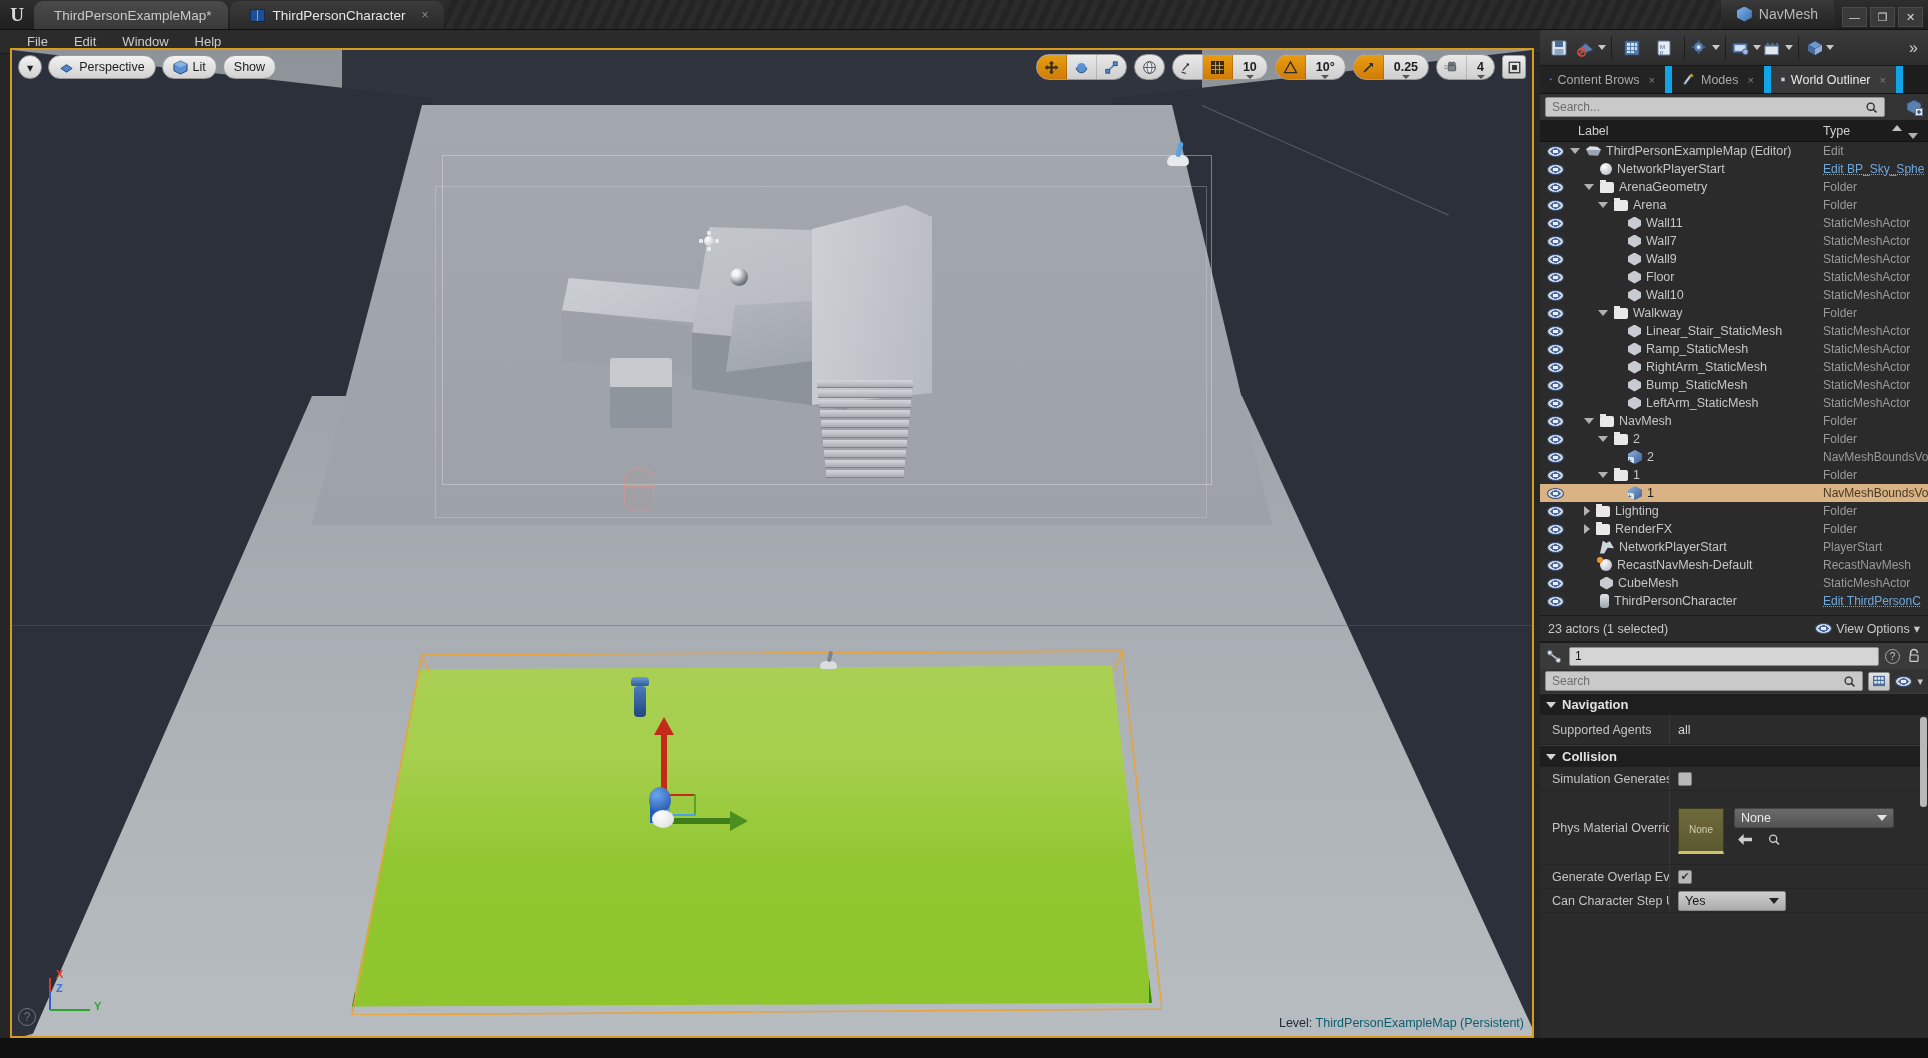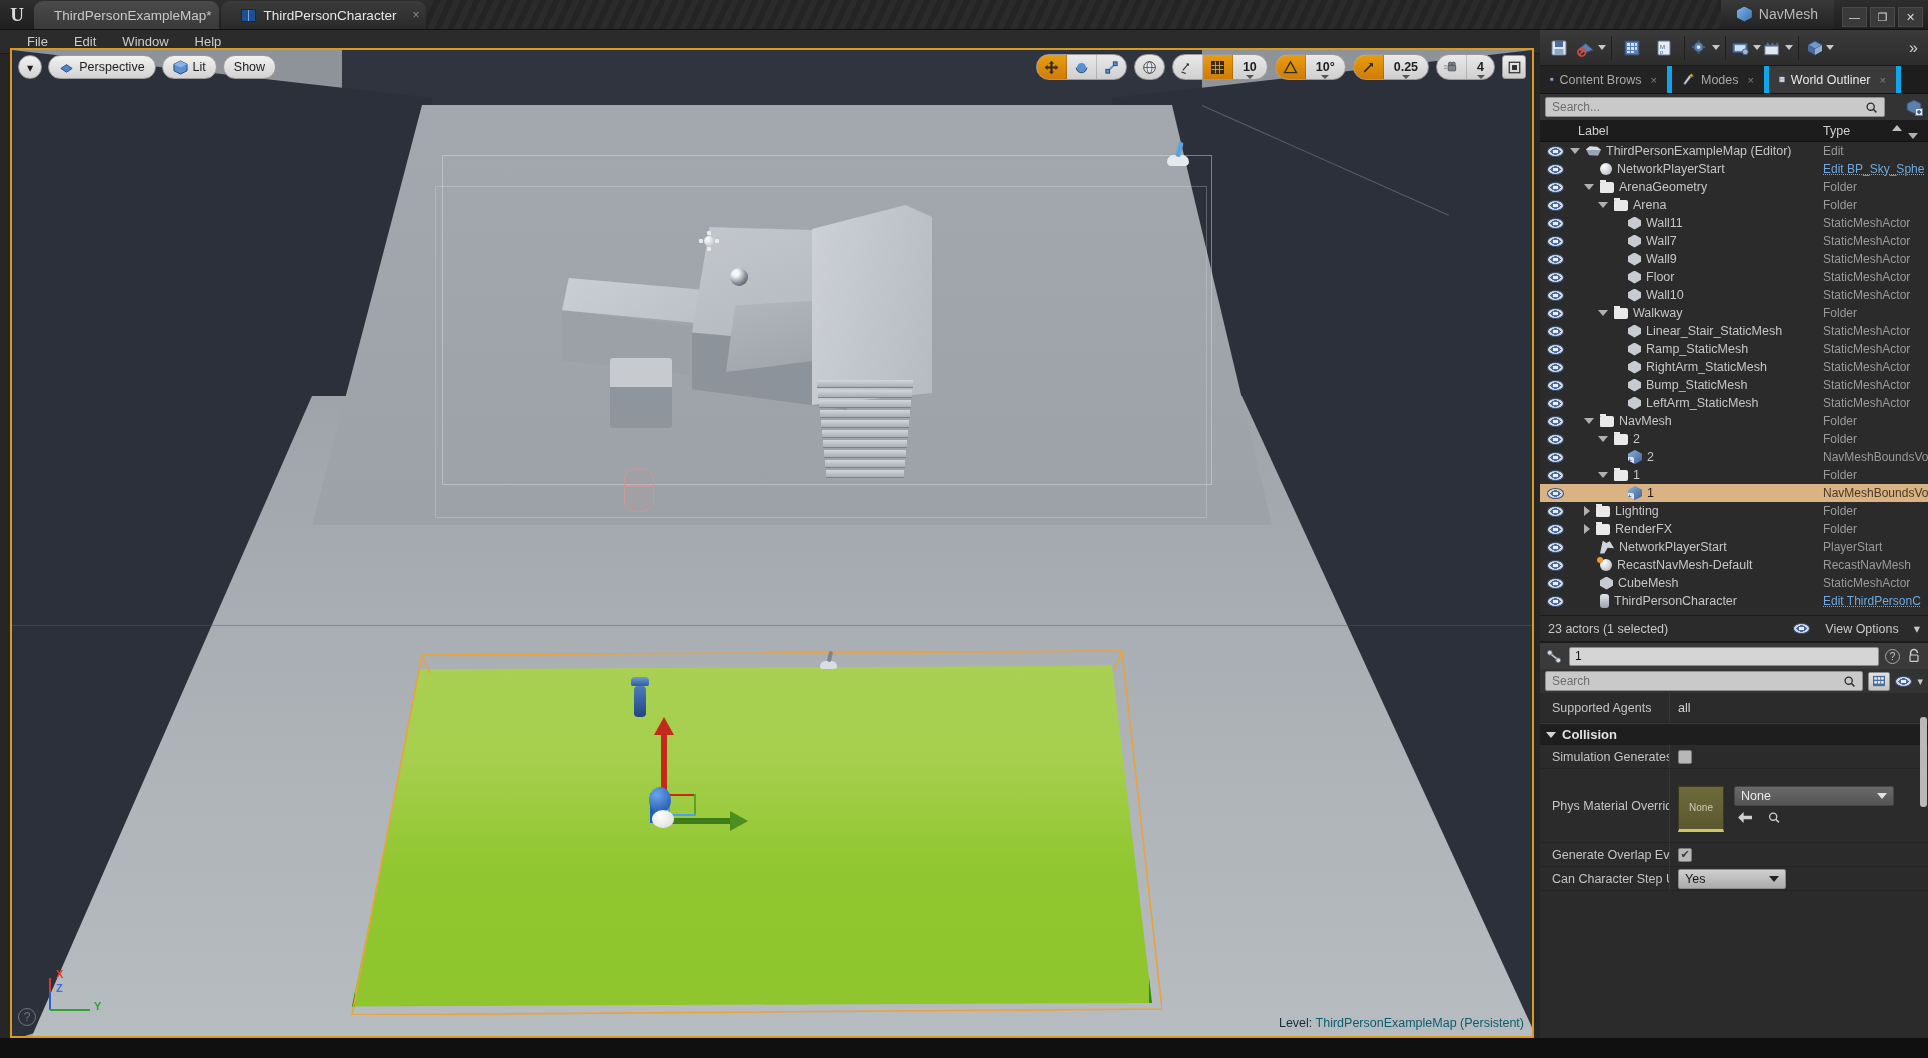--- a/index.html
+++ b/index.html
@@ -17,21 +17,21 @@
     position: absolute; left: 0; top: 0; width: 1928px; height: 30px;
     background: linear-gradient(180deg,#2e2e2e,#1f1f1f);
     border-bottom: 1px solid #101010;
     display: flex; align-items: flex-end;
   }
   .ue-logo {
     width: 34px; height: 28px; display: flex; align-items: center; justify-content: center;
     color: #d8d8d8; font-family: "Liberation Serif", serif; font-size: 19px; font-weight: bold;
   }
   .tab-major {
-    height: 28px; min-width: 120px; padding: 0 7px 0 20px;
+    height: 28px; min-width: 120px; padding: 0 16px 0 20px;
     display: flex; align-items: center; gap: 8px;
     font-size: 13.5px; color: #c8c8c8;
     border-top-left-radius: 9px; border-top-right-radius: 9px;
     background: linear-gradient(180deg,#4a4a4a,#3a3a3a);
     margin-right: 2px; position: relative;
   }
   .tab-major.active { background: linear-gradient(180deg,#3b3b3b,#2a2a2a); color:#e6e6e6; }
   .tab-close { color:#8a8a8a; font-size: 12px; margin-left: 8px; }
   .tab-icon-book {
     width: 15px; height: 13px; border-radius: 1px;
@@ -240,21 +240,21 @@
   }
   .mt-btn { width:30px; height:30px; display:flex; align-items:center; justify-content:center;
             border-radius:3px; position:relative; }
   .mt-sep { width:1px; height:24px; background:#1e1e1e; margin: 0 3px; }
   .mt-caret { width:0;height:0;border-left:4px solid transparent;border-right:4px solid transparent;
             border-top:5px solid #c9c9c9; margin-left:1px; }
   .mt-more { margin-left:auto; color:#cfcfcf; font-size:16px; padding-right:6px; }
 
   .tabrow { height: 28px; display:flex; background:#1d1d1d; border-bottom:1px solid #121212; }
   .ptab { display:flex; align-items:center; gap:6px; padding: 0 10px; font-size:12.5px;
-          color:#a9a9a9; background:#232323; border-right:5px solid #0ea5e9;
+          color:#a9a9a9; background:#232323; border-right:7px solid #0ea5e9;
           max-width: 132px; overflow:hidden; white-space:nowrap; }
   .ptab.active { background:#3a3a3a; color:#e8e8e8; }
   .ptab .x { color:#808080; font-size:11px; margin-left:3px; }
 
   .searchrow { height: 26px; display:flex; align-items:center; gap:21px;
                background:#333; padding: 3px 5px; }
   .search-box { flex:1; height:20px; background:#c9c9c9; border:1px solid #8f8f8f; border-radius:2px;
                display:flex; align-items:center; padding: 0 6px; font-size:12px; color:#6d6d6d;
                position:relative; }
   .search-box .mag { margin-left:auto; }
@@ -300,21 +300,21 @@
          clip-path: polygon(50% 0,100% 26%,100% 74%,50% 100%,0 74%,0 26%); }
   .ico-plus { position:absolute; left:-3px; bottom:-2px; width:9px;height:9px; background:#dfe6ef;
          border-radius:2px; color:#1b3b6b; font-size:8px; line-height:8px; text-align:center; }
   .ico-pstart{ width:14px; height:13px; background:#cfd5dc;
          clip-path: polygon(0 100%,20% 0,45% 20%,70% 5%,100% 60%,55% 55%,30% 100%); }
   .ico-char { width:9px; height:14px; border-radius:3px;
          background: linear-gradient(180deg,#e4e8ec,#9aa2ab); position:relative; }
 
   .outliner-foot { height: 26px; background:#2b2b2b; border-top:1px solid #1b1b1b;
          display:flex; align-items:center; padding: 0 8px; font-size:12.5px; color:#c8c8c8; }
-  .vopt { margin-left:auto; display:flex; align-items:center; gap:15px; }
+  .vopt { margin-left:auto; display:flex; align-items:center; gap:4px; }
 
   
   .details { flex:1; background:#2b2b2b; display:flex; flex-direction:column;
              border-top: 2px solid #1a1a1a; }
   .det-name-row { height: 26px; display:flex; align-items:center; gap:6px; background:#3a3a3a;
              padding: 0 6px; }
   .det-name-in { flex:1; height:19px; background:#d5d5d5; border:1px solid #8c8c8c; border-radius:2px;
              font-size:12px; color:#181818; padding: 0 5px; display:flex; align-items:center; }
   .det-help { width:15px;height:15px;border-radius:50%;border:1.5px solid #a9a9a9;color:#c8c8c8;
              font-size:10px; display:flex; align-items:center; justify-content:center; }
@@ -1122,20 +1122,24 @@
                 <rect x="10.5" y="7" width="3" height="3"></rect>
               </g>
           </svg>
         </div>
         <span class="eye-ico"></span>
         <span style="color:#c8c8c8;font-size:11px;">▾</span>
       </div>
 
       <div class="det-body">
 
+        <div class="cat-head">
+          <span class="cat-tri"></span>
+          <span>Navigation</span>
+        </div>
         <div class="prow" style="min-height:30px">
           <div class="pname">Supported Agents</div>
           <div class="pval">all</div>
         </div>
 
         <div class="cat-head">
           <span class="cat-tri"></span>
           <span>Collision</span>
         </div>
 

